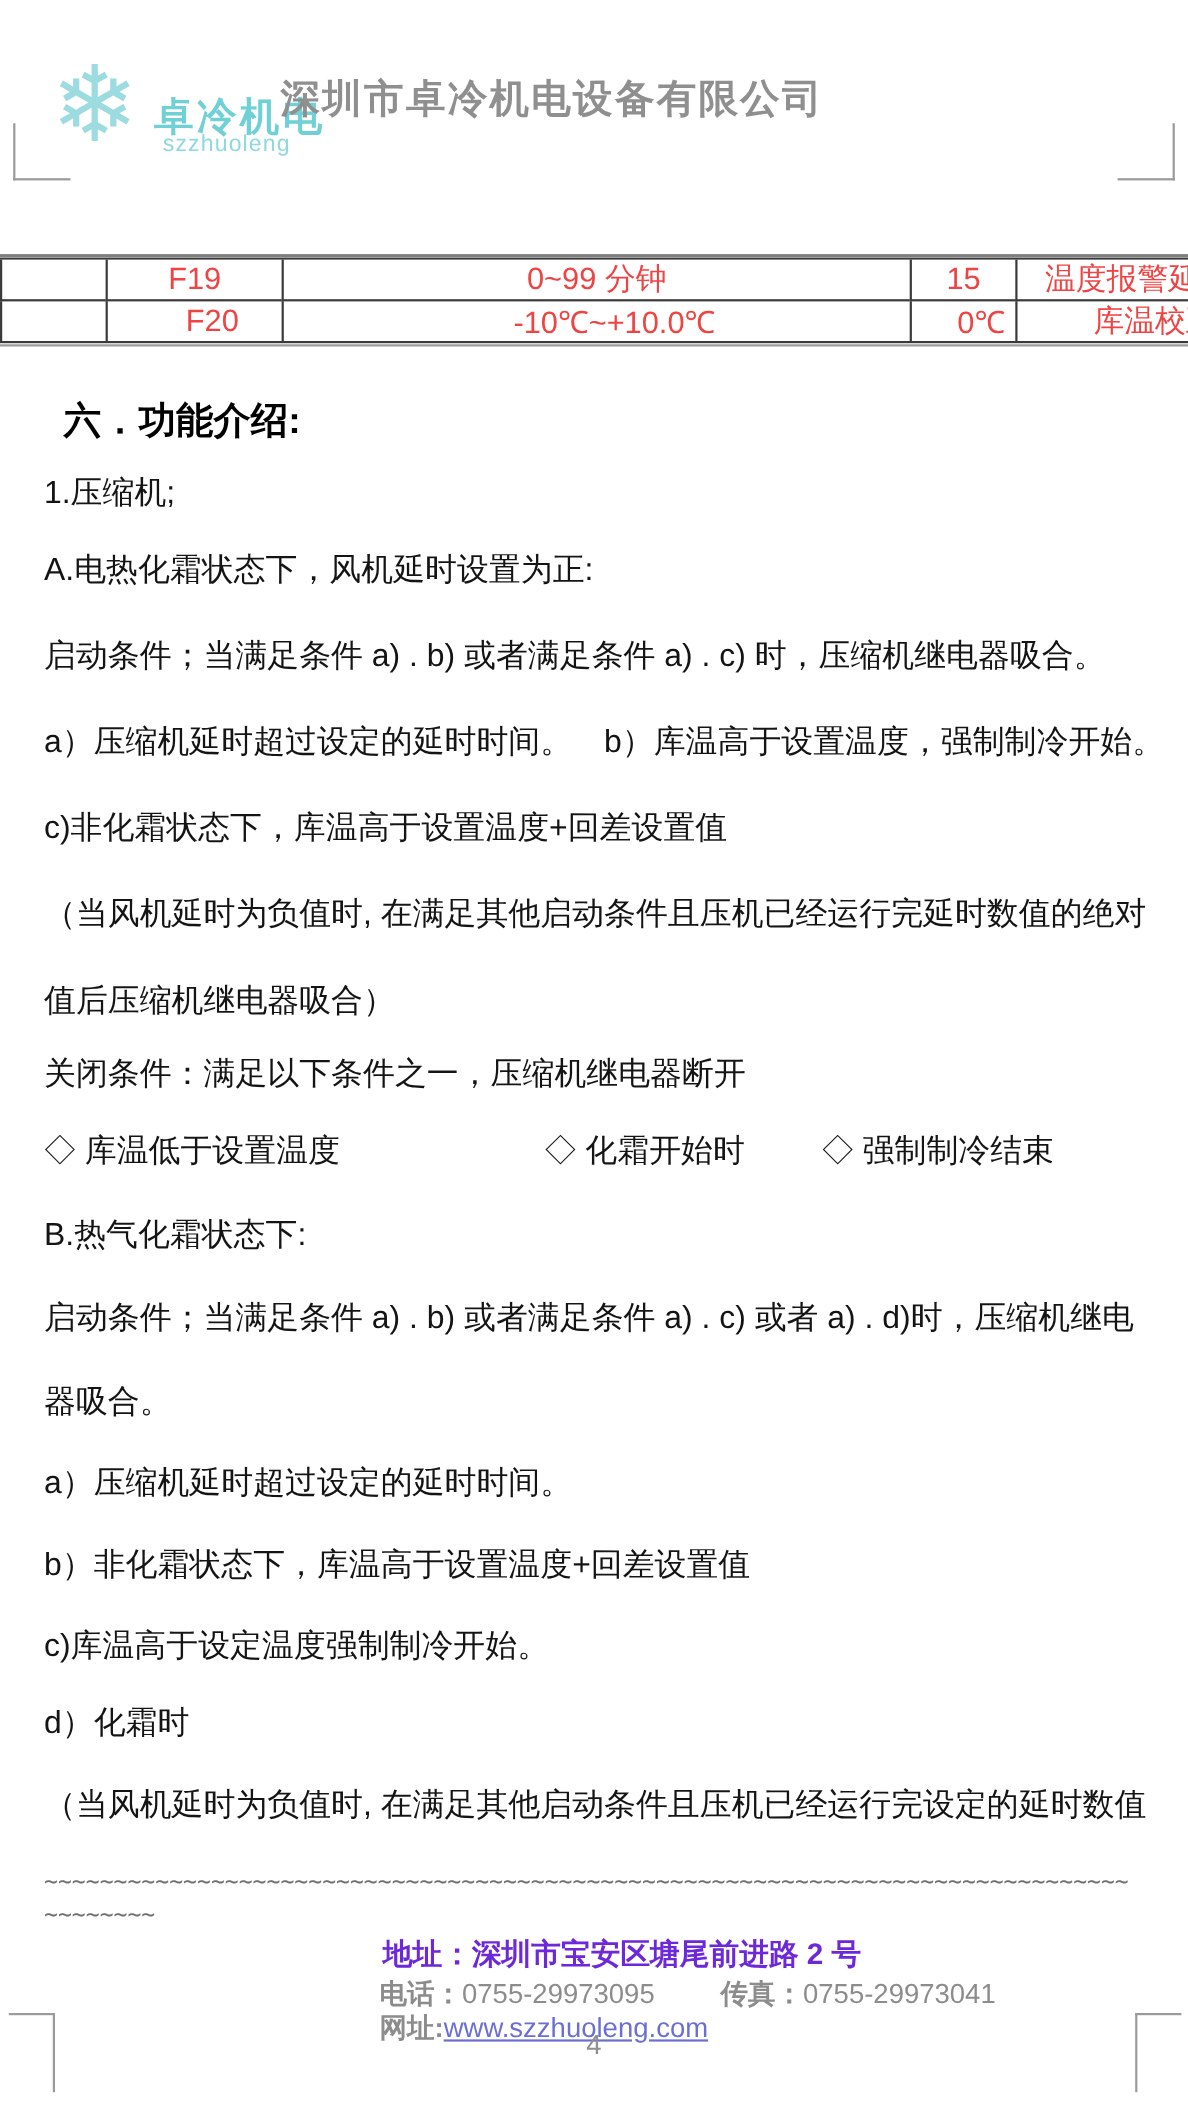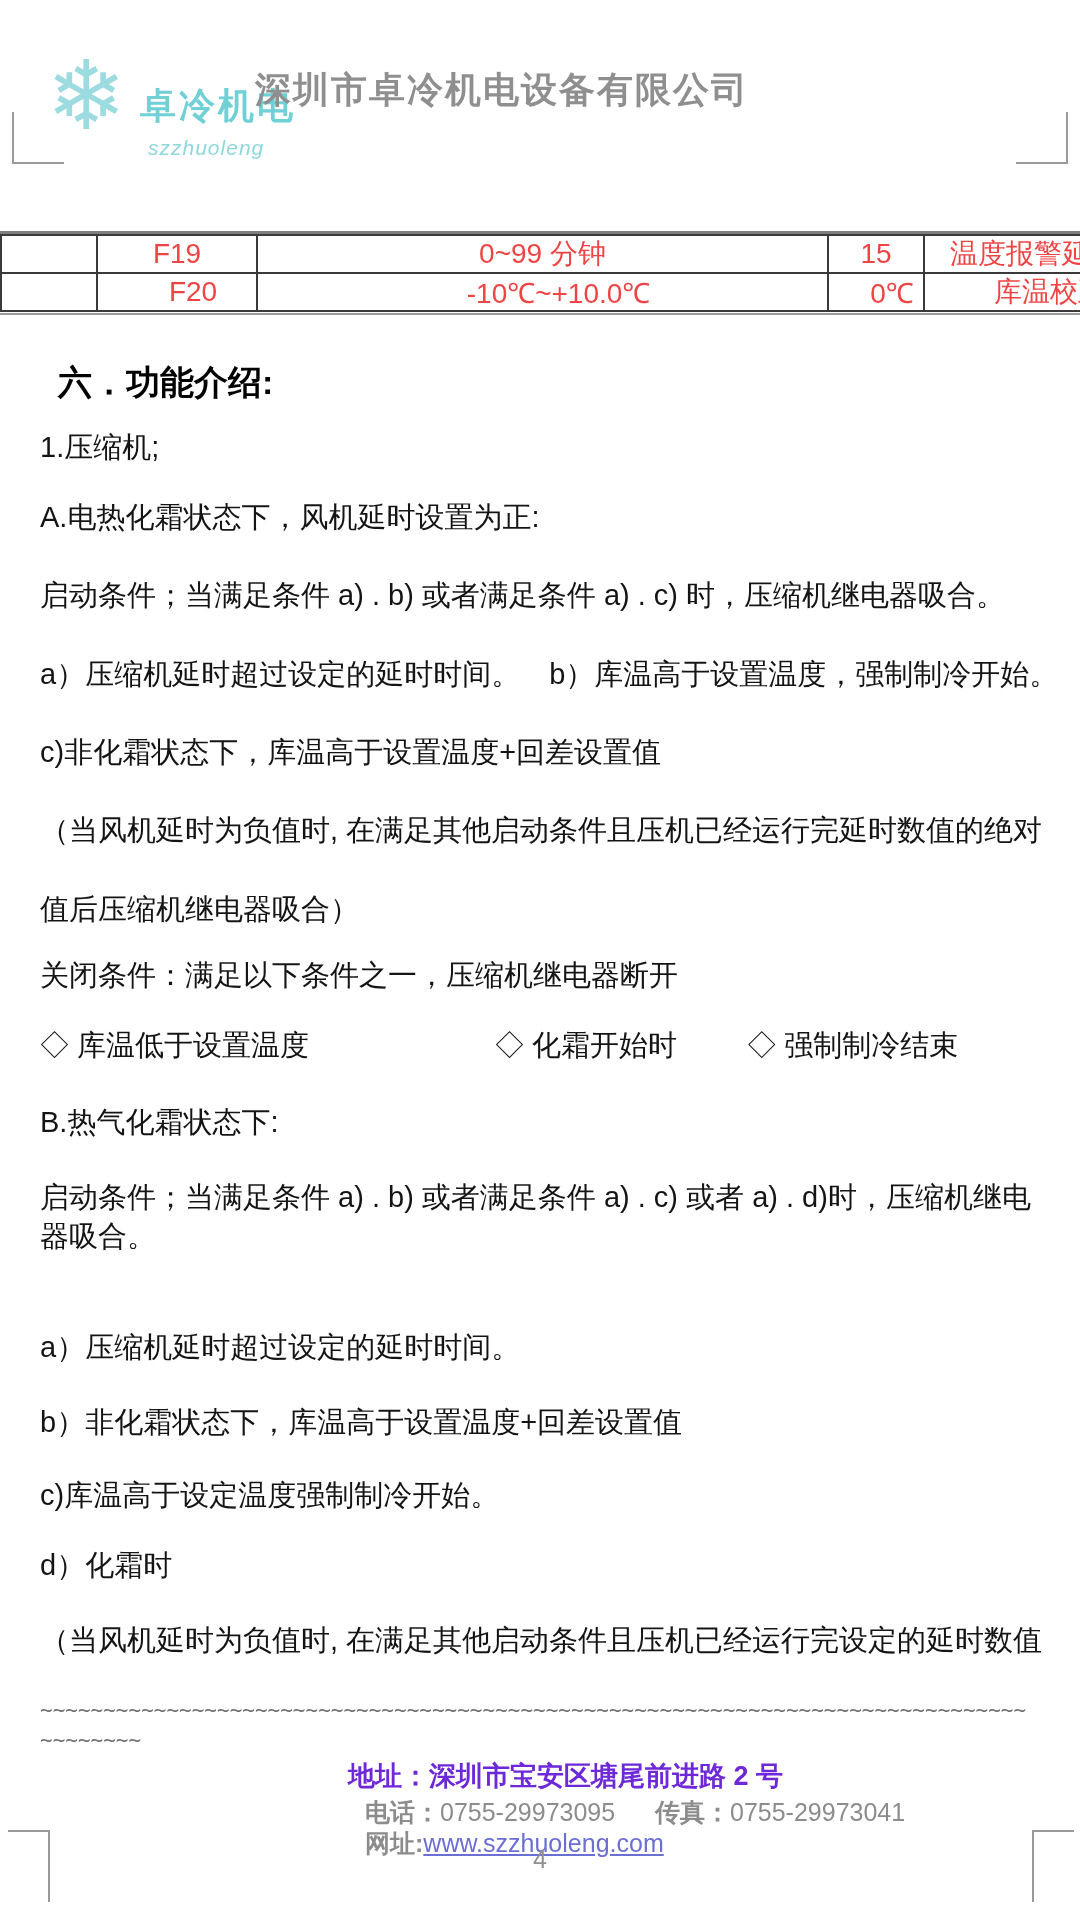--- a/index.html
+++ b/index.html
@@ -9,21 +9,21 @@
   
   .mark{position:absolute;}
   .mark-tl{left:12px;top:112px;width:50px;height:50px;border-left:2px solid #9a9a9a;border-bottom:2px solid #9a9a9a;}
   .mark-tr{left:1016px;top:112px;width:50px;height:50px;border-right:2px solid #9a9a9a;border-bottom:2px solid #9a9a9a;}
   .mark-bl{left:8px;top:1830px;width:40px;height:70px;border-top:2px solid #9a9a9a;border-right:2px solid #9a9a9a;}
   .mark-br{left:1032px;top:1830px;width:40px;height:70px;border-top:2px solid #9a9a9a;border-left:2px solid #9a9a9a;}
 
   
   .logo-flake{position:absolute;left:46px;top:48px;font-size:96px;line-height:96px;color:#9cdce1;}
   .brand{position:absolute;left:140px;top:82px;font-size:36px;font-weight:bold;color:#6fd0d6;letter-spacing:3px;}
-  .brand-sub{position:absolute;left:148px;top:136px;font-size:21px;color:#8fd8dc;letter-spacing:1px;font-style:italic;}
+  .brand-sub{position:absolute;left:148px;top:119px;font-size:21px;color:#8fd8dc;letter-spacing:1px;}
   .company{position:absolute;left:255px;top:66px;font-size:36px;font-weight:bold;color:#8f8f8f;letter-spacing:2px;white-space:nowrap;}
 
   
   .rule-top{position:absolute;left:0;top:231px;width:1080px;height:3px;background:#7f7f7f;}
   .rule-bottom{position:absolute;left:0;top:313px;width:1080px;height:2px;background:#9a9a9a;}
 
   
   .tbl-wrap{position:absolute;left:0;top:234px;width:1080px;height:79px;overflow:hidden;}
   .tbl{display:grid;grid-template-columns:96px 160px 571px 96px 220px;width:1143px;
        border-top:2px solid #3a3a3a;border-bottom:2px solid #3a3a3a;}
@@ -40,21 +40,21 @@
   .diamond-row .d3{margin-left:70px;}
 
   
   .tildes{position:absolute;left:40px;width:1005px;font-family:"DejaVu Sans Mono",monospace;
           font-size:21px;color:#707070;white-space:nowrap;overflow:hidden;}
   .t1{top:1698px;}
   .t2{top:1728px;}
   .foot-addr{position:absolute;left:348px;top:1758px;font-size:27px;font-weight:bold;color:#6d28d9;white-space:nowrap;}
   .foot-line{position:absolute;top:1796px;left:0;width:1080px;height:32px;font-size:25px;color:#8c8c8c;}
   .foot-line.web{top:1827px;}
-  .fl-left{position:absolute;left:365px;white-space:nowrap;}
+  .fl-left{position:absolute;left:345px;white-space:nowrap;}
   .fl-right{position:absolute;left:655px;white-space:nowrap;}
   .foot-label{font-weight:bold;color:#8c8c8c;}
   .foot-link{color:#6b6fd3;text-decoration:underline;cursor:pointer;}
   .page-num{position:absolute;left:0;top:1845px;width:1080px;text-align:center;font-size:25px;color:#909090;}
 </style>
 </head>
 <body>
 
 <div class="page">
 
@@ -98,21 +98,21 @@
   <div class="para" style="top:956px">关闭条件：满足以下条件之一，压缩机继电器断开</div>
 
   <div class="diamond-row">
     <span class="d1">◇ 库温低于设置温度</span>
     <span class="d2">◇ 化霜开始时</span>
     <span class="d3">◇ 强制制冷结束</span>
   </div>
 
   <div class="para" style="top:1103px">B.热气化霜状态下:</div>
   <div class="para" style="top:1178px">启动条件；当满足条件 a) . b) 或者满足条件 a) . c) 或者 a) . d)时，压缩机继电</div>
-  <div class="para" style="top:1217px">器吸合。</div>
+  <div class="para" style="top:1255px">器吸合。</div>
   <div class="para" style="top:1328px">a）压缩机延时超过设定的延时时间。</div>
   <div class="para" style="top:1403px">b）非化霜状态下，库温高于设置温度+回差设置值</div>
   <div class="para" style="top:1476px">c)库温高于设定温度强制制冷开始。</div>
   <div class="para" style="top:1546px">d）化霜时</div>
   <div class="para" style="top:1621px">（当风机延时为负值时, 在满足其他启动条件且压机已经运行完设定的延时数值</div>
 
   <div class="tildes t1">~~~~~~~~~~~~~~~~~~~~~~~~~~~~~~~~~~~~~~~~~~~~~~~~~~~~~~~~~~~~~~~~~~~~~~~~~~~~~~</div>
   <div class="tildes t2">~~~~~~~~</div>
 
   <div class="foot-addr">地址：深圳市宝安区塘尾前进路 2 号</div>

